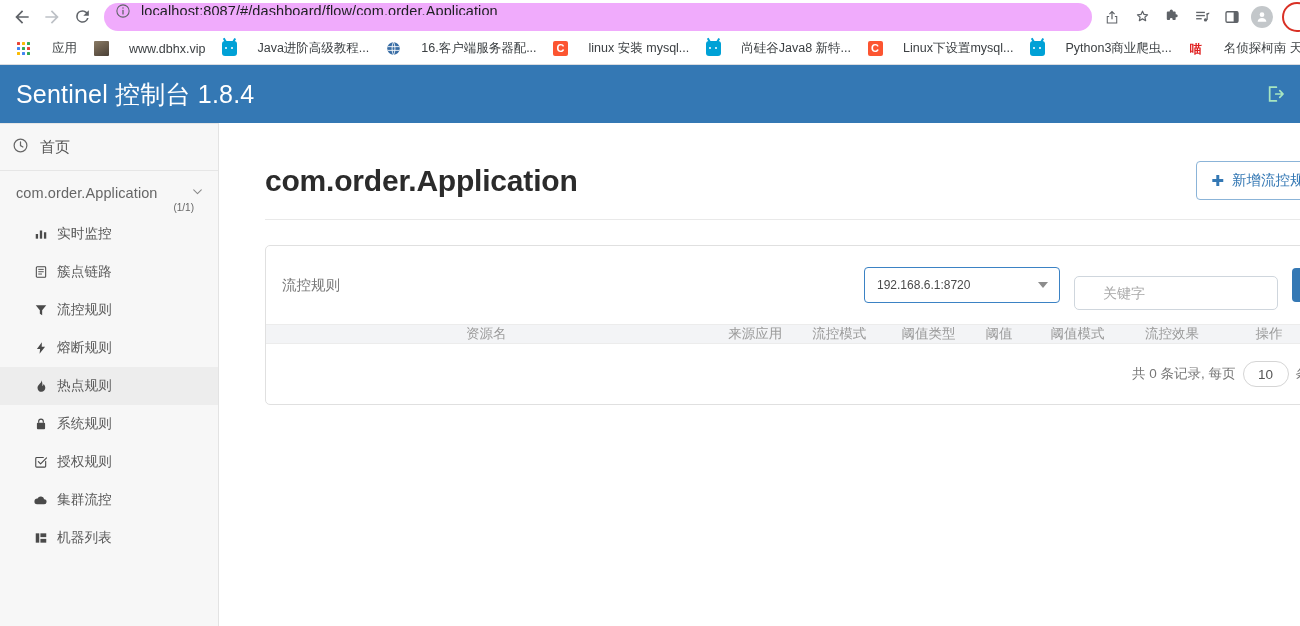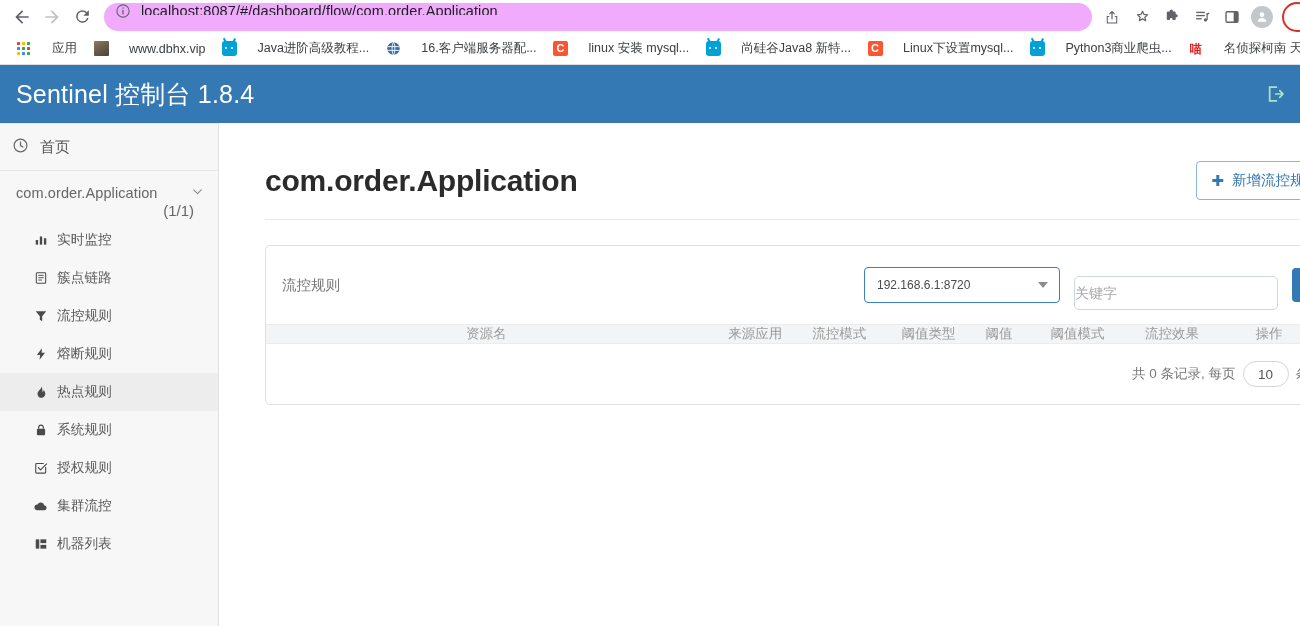--- a/index.html
+++ b/index.html
@@ -223,21 +223,21 @@
     display: flex;
     align-items: flex-start;
     justify-content: space-between;
     color: #666;
     font-size: 14.5px;
   }
   .app-group-name { letter-spacing: 0.1px; }
   .app-group-count {
     text-align: right;
     color: #666;
-    font-size: 15px;
+    font-size: 10px;
     padding-right: 10px;
     margin-top: 1px;
   }
   .menu { padding-top: 2px; }
   .menu-item {
     display: flex;
     align-items: center;
     gap: 9px;
     padding: 10px 10px 10px 33px;
     font-size: 13.7px;
@@ -327,21 +327,21 @@
     border-left: 5px solid transparent;
     border-right: 5px solid transparent;
     border-top: 6px solid #8c8c8c;
   }
   .keyword-input {
     flex: 0 0 auto;
     width: 204px;
     height: 34px;
     border: 1px solid #cfd6dd;
     border-radius: 5px;
-    padding: 0 0;
+    padding: 0 28px;
     font-size: 14px;
     color: #444;
     outline: none;
     background: #fff;
     font-family: "Liberation Sans", sans-serif;
     margin-top: 16px;
   }
   .keyword-input::placeholder { color: #a8a8a8; }
   .refresh-btn {
     flex: 0 0 auto;

